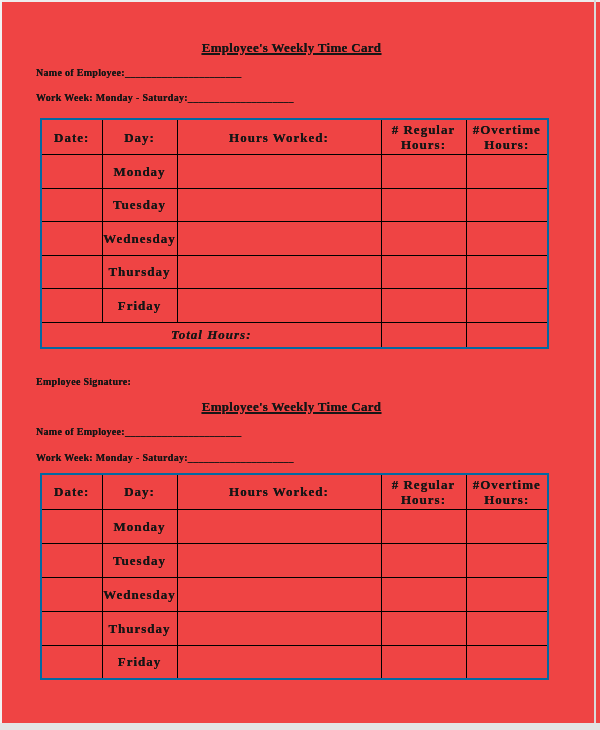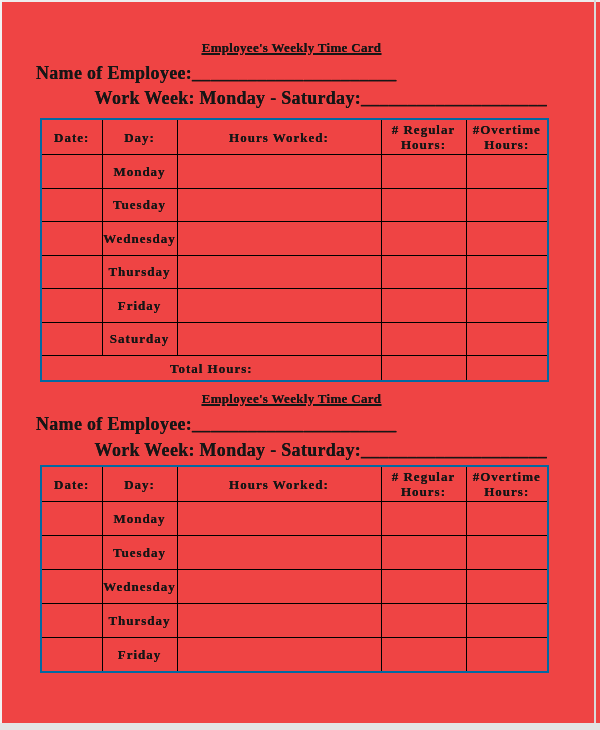--- a/index.html
+++ b/index.html
@@ -16,43 +16,43 @@
   .edge-bottom { position:absolute; left:0; top:723px; width:600px; height:7px; background:#e4e4e4; }
 
   .content { position:absolute; left:36px; top:0; width:511px; }
 
   .doc-title {
     margin-top:40px; text-align:center; font-size:13px; line-height:16px;
     text-decoration:underline; text-decoration-thickness:1.5px; letter-spacing:0.3px;
     text-shadow:0 0 0.5px currentColor;
   }
   .field-line {
-    font-size:18px; line-height:16px; letter-spacing:0.3px; white-space:nowrap;
+    font-size:10px; line-height:16px; letter-spacing:0.3px; white-space:nowrap;
     text-shadow:0 0 0.5px currentColor;
   }
   .ln-name   { margin-top:9px; }
-  .ln-week   { margin-top:9px;text-align:right; }
+  .ln-week   { margin-top:9px; }
   .ln-sig    { margin-top:25px; }
   .c2 .doc-title { margin-top:9px; }
   .c2 .ln-week   { margin-top:10px; }
 
   table.timecard {
     border-collapse:collapse; table-layout:fixed; width:507px;
     margin-left:4px; border:2px solid #0369a1;
   }
   .tc1 { margin-top:12px; }
   .tc2 { margin-top:7px; }
   table.timecard th, table.timecard td {
     border:1.5px solid #000; padding:0; font-size:13px; letter-spacing:1px;
     vertical-align:middle; text-align:center; line-height:15px;
     text-shadow:0 0 0.5px currentColor; overflow:hidden;
   }
   .tc1 tr.hdr th { height:34px; }
   .tc1 tr.day-row { height:33.5px; }
-  .tc1 tr.total-row td { height:24px; }
+  .tc1 tr.total-row td { height:24px;font-style:italic; }
   .tc2 tr.hdr th { height:34px; }
   .tc2 tr.day-row { height:34px; }
 </style>
 </head>
 <body>
 
 <div class="page">
   <div class="edge-top"></div>
   <div class="edge-left"></div>
   <div class="edge-right"></div>
@@ -113,37 +113,31 @@
     <td class="cell-reg"></td>
     <td class="cell-ot"></td>
   </tr>
             <tr class="day-row">
     <td class="cell-date"></td>
     <td class="cell-day">Friday</td>
     <td class="cell-hours"></td>
     <td class="cell-reg"></td>
     <td class="cell-ot"></td>
   </tr>
-            <tr class="day-row">
-    <td class="cell-date"></td>
-    <td class="cell-day">Saturday</td>
-    <td class="cell-hours"></td>
-    <td class="cell-reg"></td>
-    <td class="cell-ot"></td>
-  </tr>
           </tbody>
         <tbody>
           <tr class="total-row">
             <td colspan="3">Total Hours:</td>
             <td></td>
             <td></td>
           </tr>
         </tbody>
       </table>
 
+      <div class="field-line ln-sig">Employee Signature:</div>
     </div>
 
     <div class="card c2">
       <div class="doc-title">Employee's Weekly Time Card</div>
 
       <div class="field-line ln-name"><span>Name of Employee:</span><span>______________________</span></div>
 
       <div class="field-line ln-week"><span>Work Week: Monday - Saturday:</span><span>____________________</span></div>
 
       <table class="timecard tc2">

